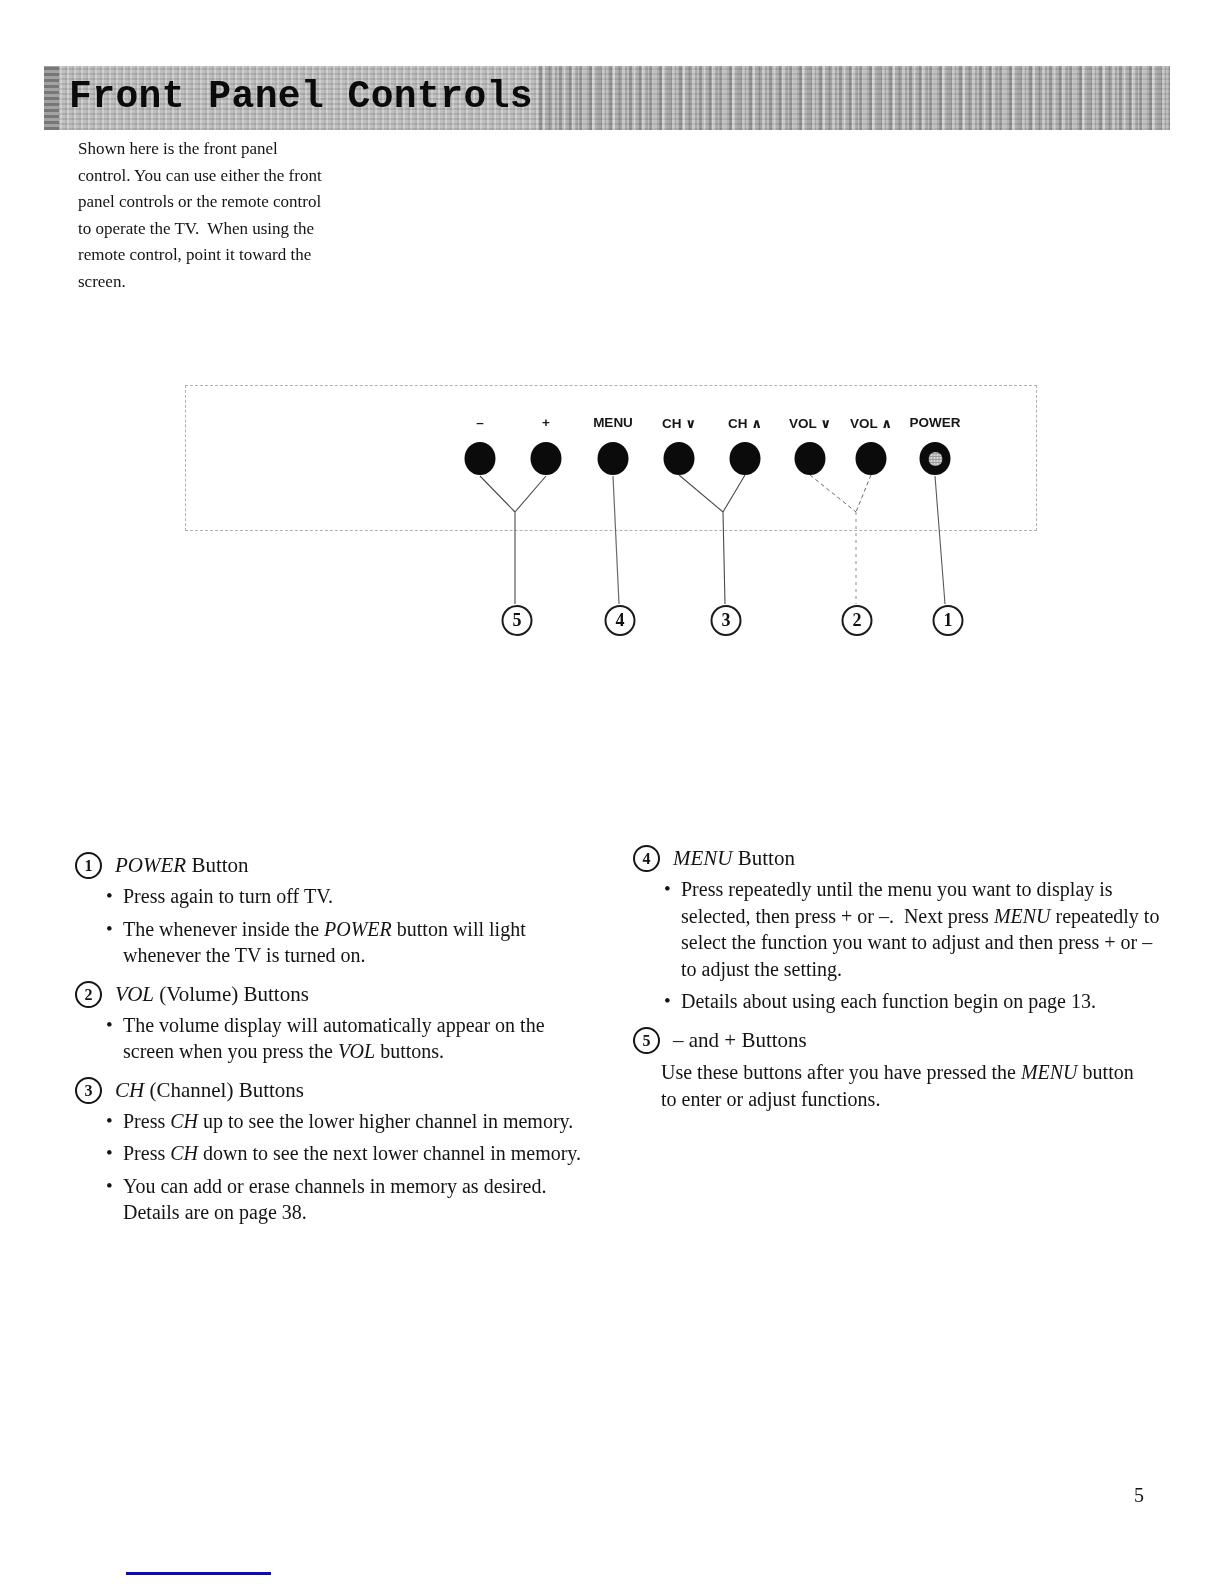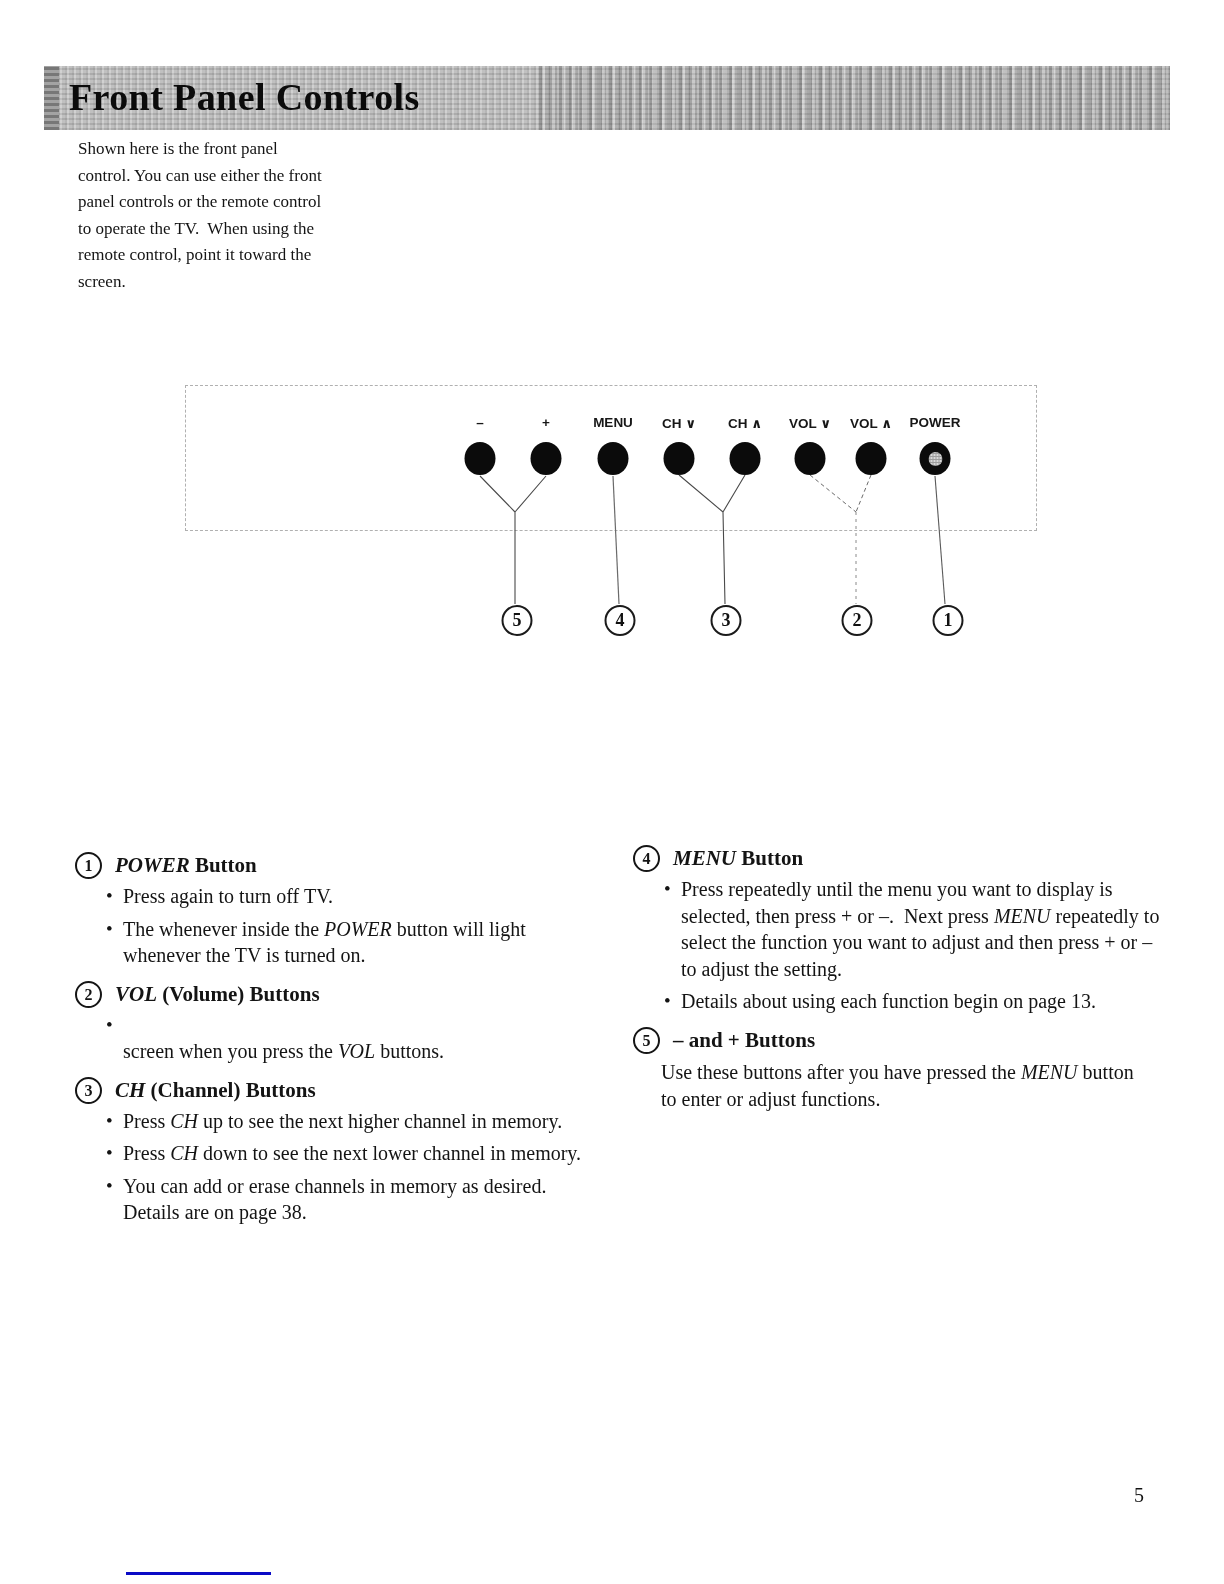--- a/index.html
+++ b/index.html
@@ -4,21 +4,21 @@
 <style>
   html,body{margin:0;padding:0;background:#fff;}
   .page{position:relative;width:1224px;height:1584px;background:#ffffff;
         font-family:"Liberation Serif",serif;color:#141414;overflow:hidden;}
 
   
   .band{position:absolute;left:44px;top:66px;width:1126px;height:64px;
         background-color:#c3c3c3;
         background-image:
           repeating-linear-gradient(90deg, rgba(0,0,0,0.10) 0 2px, rgba(255,255,255,0.14) 2px 4px, rgba(0,0,0,0.05) 4px 7px),
-          repeating-linear-gradient(0deg, rgba(0,0,0,0.08) 0 2px, rgba(255,255,255,0.12) 2px 5px);}
+          repeating-linear-gradient(0deg, rgba(0,0,0,0.08) 0 2px, rgba(255,255,255,0.12) 2px 5px); font-family: Liberation Mono, monospace;}
   .band::after{content:"";position:absolute;right:0;top:0;bottom:0;width:56%;
         background:repeating-linear-gradient(90deg, rgba(50,50,50,0.28) 0 3px, rgba(235,235,235,0.22) 3px 6px, rgba(110,110,110,0.18) 6px 10px);}
   .band-edge{position:absolute;left:0;top:0;bottom:0;width:15px;
         background:repeating-linear-gradient(0deg,#777 0 3px,#a3a3a3 3px 6px);}
   .band-title{position:relative;z-index:2;margin:0;padding:9px 0 0 25px;
         font-size:38px;font-weight:bold;letter-spacing:0.4px;color:#0b0b0b;}
 
   
   .intro{position:absolute;left:78px;top:136px;width:400px;margin:0;
          font-size:17px;line-height:26.5px;}
@@ -44,21 +44,21 @@
 
   
   .col{position:absolute;}
   .col-left{left:75px;top:852px;width:565px;}
   .col-right{left:633px;top:845px;width:530px;}
   .section{margin-bottom:12px;}
   .sec-head{display:flex;align-items:center;gap:13px;margin-bottom:4px;}
   .numcirc{flex:0 0 auto;width:27px;height:27px;box-sizing:border-box;
         border:2px solid #151515;border-radius:50%;text-align:center;
         line-height:23px;font-weight:bold;font-size:16px;}
-  .sec-title{font-size:21px;font-weight:bold;text-align:right;}
+  .sec-title{font-size:21px;font-weight:normal;text-align:right;}
   .bullets{margin:2px 0 0;padding:0 0 0 48px;list-style:none;}
   .bullets li{position:relative;font-size:20px;line-height:26.5px;margin-bottom:6px;}
   .bullets li::before{content:"\2022";position:absolute;left:-17px;top:0;font-size:19px;}
   .plainbody{margin:5px 0 0;padding-left:28px;font-size:20px;line-height:27.5px;}
   .it{font-style:italic;}
 
   
   .pagenum{position:absolute;left:1134px;top:1484px;font-size:20px;color:#111;}
   .blue-line{position:absolute;left:126px;top:1572px;width:145px;height:3px;background:#0b0bc6;}
 </style>
@@ -125,31 +125,31 @@
         <li><span>The whenever inside the </span><span class="it">POWER</span><span> button will light</span><br><span>whenever the TV is turned on.</span></li>
       </ul>
     </div>
 
     <div class="section">
       <div class="sec-head">
         <span class="numcirc">2</span>
         <span class="sec-title"><span class="it">VOL</span><span> (Volume) Buttons</span></span>
       </div>
       <ul class="bullets">
-        <li><br><span>screen when you press the </span><span class="it">VOL</span><span> buttons.</span></li>
+        <li><span>The volume display will automatically appear on the</span><br><span>screen when you press the </span><span class="it">VOL</span><span> buttons.</span></li>
       </ul>
     </div>
 
     <div class="section">
       <div class="sec-head">
         <span class="numcirc">3</span>
         <span class="sec-title"><span class="it">CH</span><span> (Channel) Buttons</span></span>
       </div>
       <ul class="bullets">
-        <li><span>Press </span><span class="it">CH</span><span> up to see the next higher channel in memory.</span></li>
+        <li><span>Press </span><span class="it">CH</span><span> up to see the lower higher channel in memory.</span></li>
         <li><span>Press </span><span class="it">CH</span><span> down to see the next lower channel in memory.</span></li>
         <li><span>You can add or erase channels in memory as desired.</span><br><span>Details are on page 38.</span></li>
       </ul>
     </div>
 
   </div>
 
   <div class="col col-right">
 
     <div class="section">

